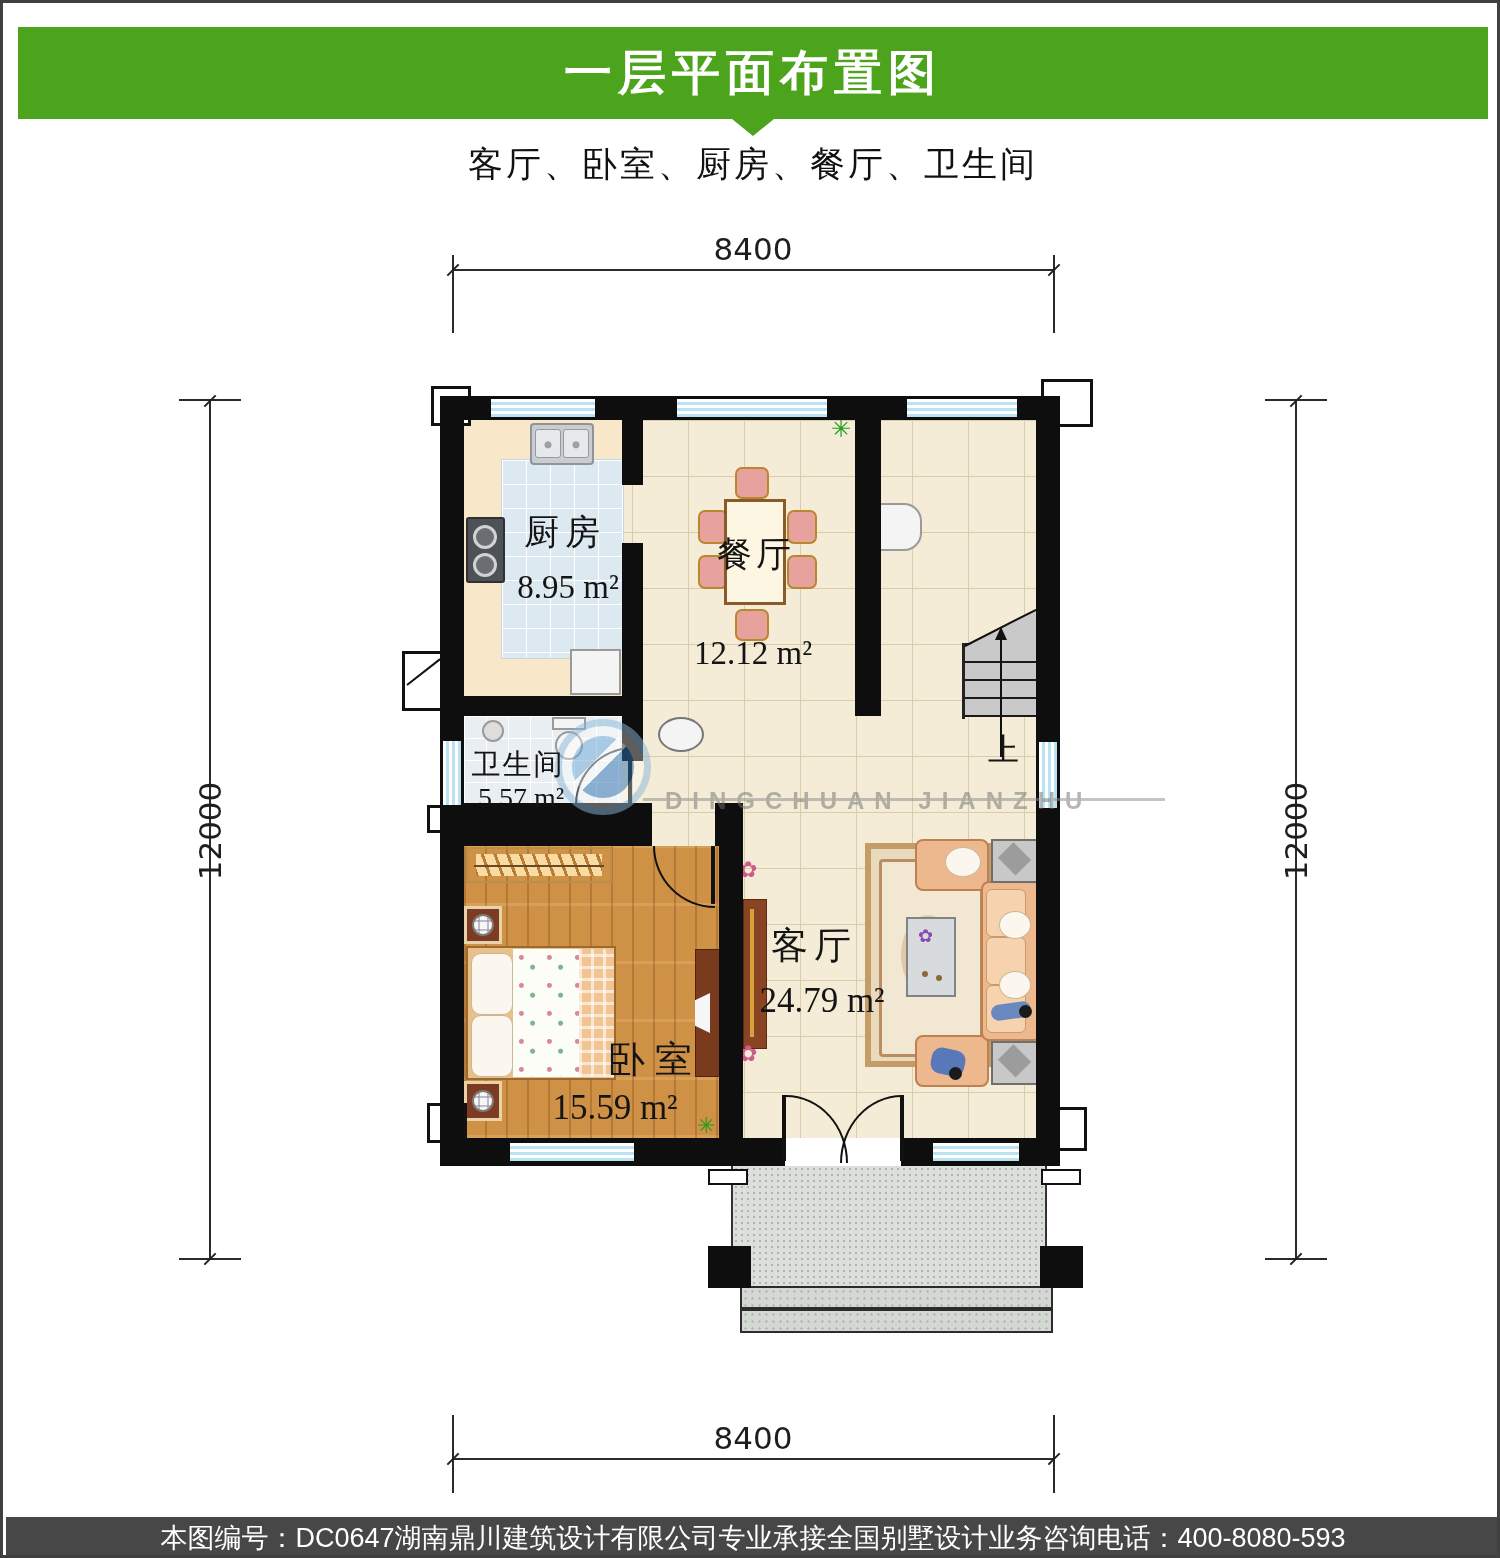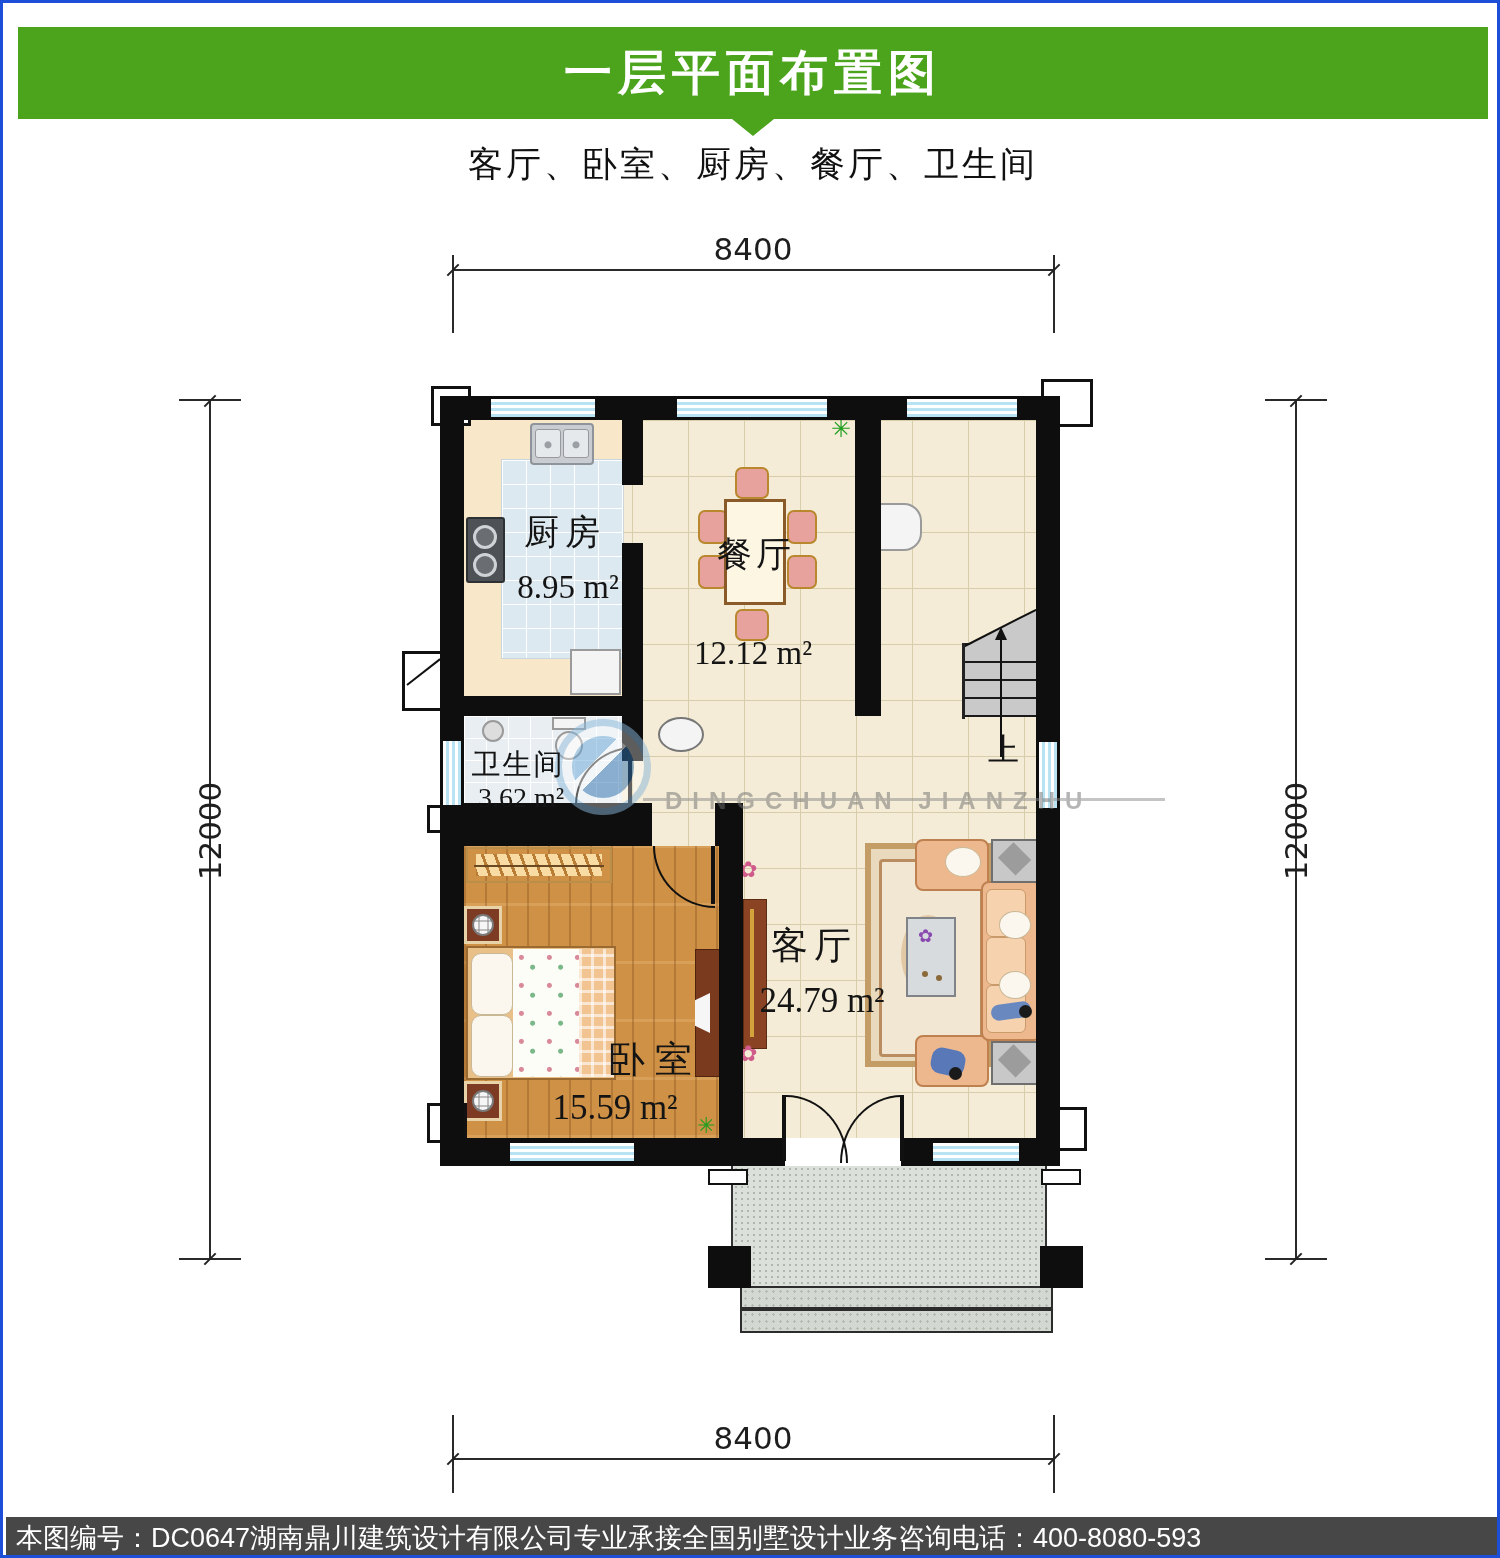--- a/index.html
+++ b/index.html
@@ -1,16 +1,16 @@
 <!DOCTYPE html>
 <html><head>
 <meta charset="utf-8">
 <style>
   html,body{margin:0;padding:0;background:#fff;}
-  #page{position:relative;width:1500px;height:1558px;background:#fff;border:3px solid #1d4ed8;box-sizing:border-box;overflow:hidden;
+  #page{position:relative;width:1500px;height:1558px;background:#fff;border:3px solid #404040;box-sizing:border-box;overflow:hidden;
         font-family:"Liberation Sans",sans-serif;}
   .abs{position:absolute;}
   
   .banner{position:absolute;left:15px;top:24px;width:1470px;height:92px;background:#4ca41d;}
   .banner-title{width:100%;text-align:center;line-height:92px;font-size:48px;font-weight:bold;color:#fff;letter-spacing:6px;}
   .banner-tri{position:absolute;left:729px;top:116px;width:0;height:0;border-left:21px solid transparent;border-right:21px solid transparent;border-top:17px solid #4ca41d;}
   .subtitle{position:absolute;left:0;top:138px;width:1500px;text-align:center;font-size:35px;letter-spacing:3px;color:#111;
             font-family:"Liberation Serif",serif;}
   
   .wall{position:absolute;background:#0e0e0e;}
@@ -61,21 +61,21 @@
   .tick{position:absolute;width:16px;height:2px;background:#222;transform:rotate(-45deg);}
   .watermark{position:absolute;opacity:.5;}
   .wm-cn{position:absolute;font-size:80px;font-weight:bold;color:#666;letter-spacing:48px;white-space:nowrap;}
   .wm-en{position:absolute;font-size:24px;color:#6e6e6e;letter-spacing:10px;white-space:nowrap;font-weight:bold;}
   .nightstand{position:absolute;background:#7c3b22;border:3px solid #e8d2a8;box-sizing:border-box;}
   .ns-lamp{position:absolute;left:50%;top:50%;width:22px;height:22px;margin:-11px 0 0 -11px;border-radius:50%;
      background:#f6f6f6;border:2px solid #7a7a7a;box-sizing:border-box;
      background-image:linear-gradient(#888 1px,transparent 1px),linear-gradient(90deg,#888 1px,transparent 1px);
      background-size:9px 9px;background-position:center;}
   .footer{position:absolute;left:3px;top:1514px;width:1494px;height:41px;background:#474747;color:#fff;
-     display:flex;align-items:center;justify-content:flex-start;padding:0 10px;box-sizing:border-box;font-size:27px;}
+     display:flex;align-items:center;justify-content:center;padding:0 10px;box-sizing:border-box;font-size:27px;}
 </style>
 </head>
 <body>
 
 <div id="page">
 
   <div class="banner">
     <div class="banner-title">一层平面布置图</div>
   </div>
   <div class="banner-tri"></div>
@@ -256,21 +256,21 @@
     </div>
     <div class="dim" style="left:100px;top:105px;width:522px;height:3px;background:#8a8a8a;"></div>
     <div class="wm-en" style="left:122px;top:94px;text-align:right;">DINGCHUAN JIANZHU</div>
   </div>
 
   <div class="label" style="left:500px;top:506px;width:124px;font-size:35px;letter-spacing:6px;">厨房</div>
   <div class="label" style="left:503px;top:566px;width:124px;font-size:33px;">8.95 m²</div>
   <div class="label" style="left:691px;top:528px;width:124px;font-size:35px;letter-spacing:4px;">餐厅</div>
   <div class="label" style="left:678px;top:632px;width:144px;font-size:33px;">12.12 m²</div>
   <div class="label" style="left:453px;top:742px;width:124px;font-size:29px;letter-spacing:2px;">卫生间</div>
-  <div class="label" style="left:456px;top:779px;width:124px;font-size:28px;">3.62 m²</div>
+  <div class="label" style="left:456px;top:779px;width:124px;font-size:28px;">5.57 m²</div>
   <div class="label" style="left:590px;top:1032px;width:124px;font-size:37px;letter-spacing:10px;">卧室</div>
   <div class="label" style="left:540px;top:1085px;width:144px;font-size:35px;">15.59 m²</div>
   <div class="label" style="left:749px;top:918px;width:124px;font-size:37px;letter-spacing:6px;">客厅</div>
   <div class="label" style="left:747px;top:978px;width:144px;font-size:35px;">24.79 m²</div>
   <div class="label" style="left:985px;top:726px;width:30px;font-size:31px;">上</div>
 
   <div class="footer">
     <span>本图编号：DC0647</span>
     <span>湖南鼎川建筑设计有限公司专业承接全国别墅设计业务</span>
     <span>咨询电话：400-8080-593</span>

